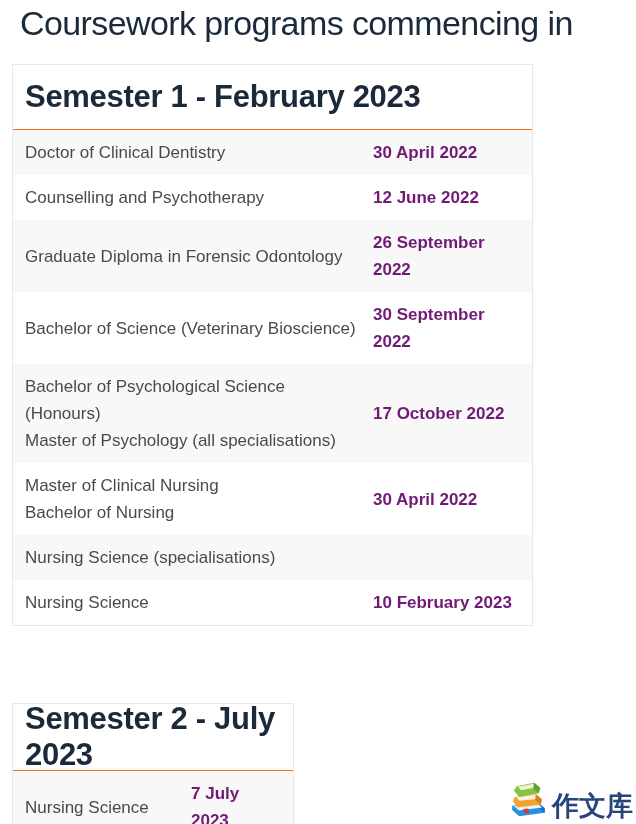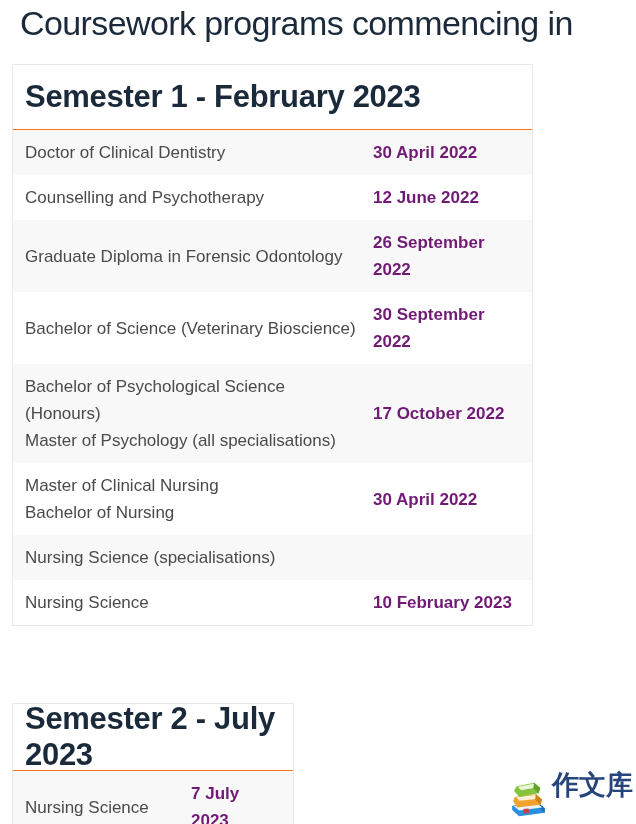--- a/index.html
+++ b/index.html
@@ -63,21 +63,21 @@
 
   .t1 .cell.name { flex: 0 0 348px; padding-right: 8px; }
   .t2 .cell.name { flex: 0 0 166px; padding-right: 8px; }
   .t2 .row { min-height: 43px; }
 
   .watermark {
     position: absolute;
     left: 506px;
     top: 772px;
     display: flex;
-    align-items: flex-start;
+    align-items: flex-end;
     gap: 2px;
   }
   .watermark-text {
     font-size: 27px;
     font-weight: 700;
     color: #26457c;
     letter-spacing: 0;
     line-height: 1;
   }
   .books-icon { width: 44px; height: 48px; display: block; }

